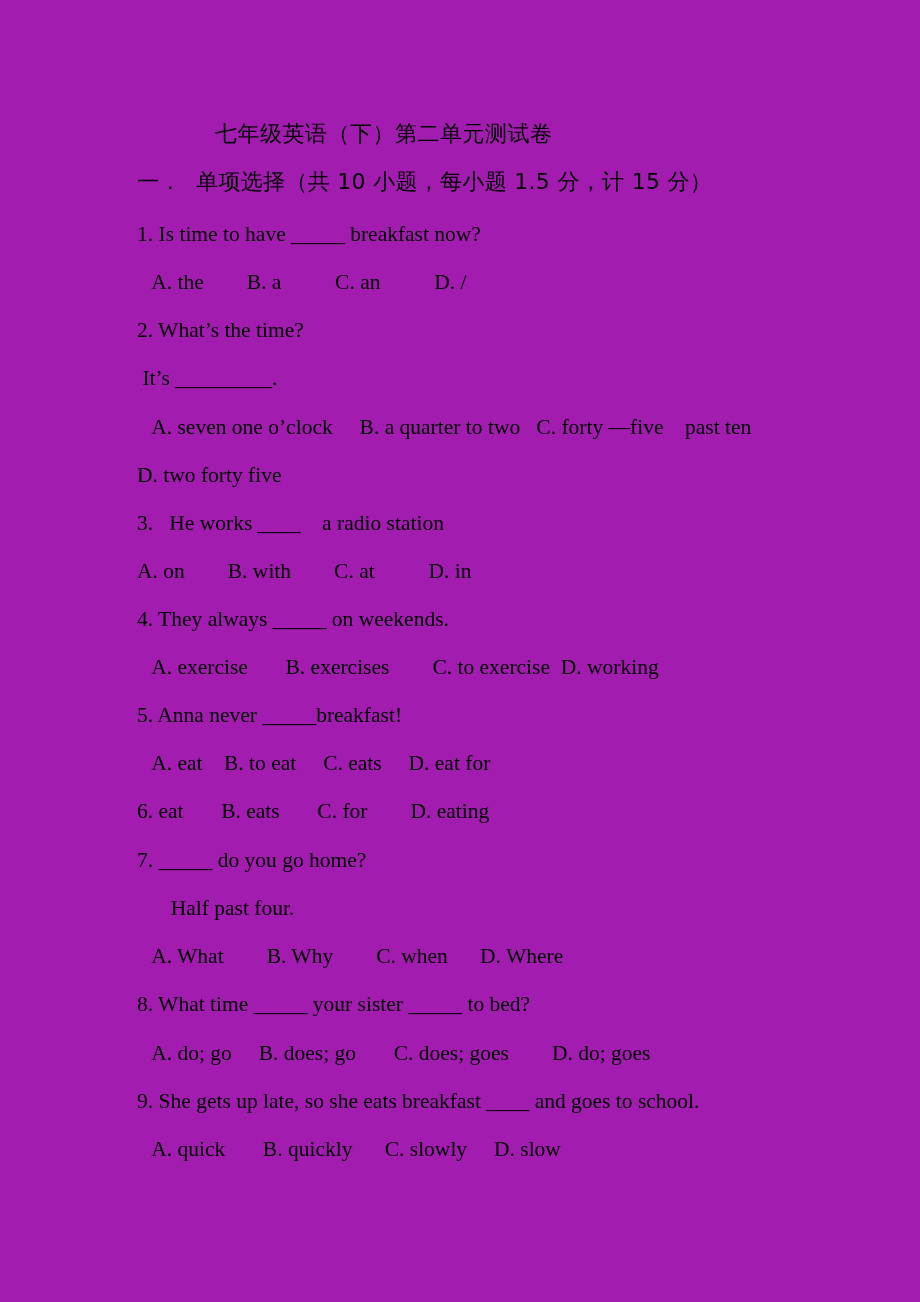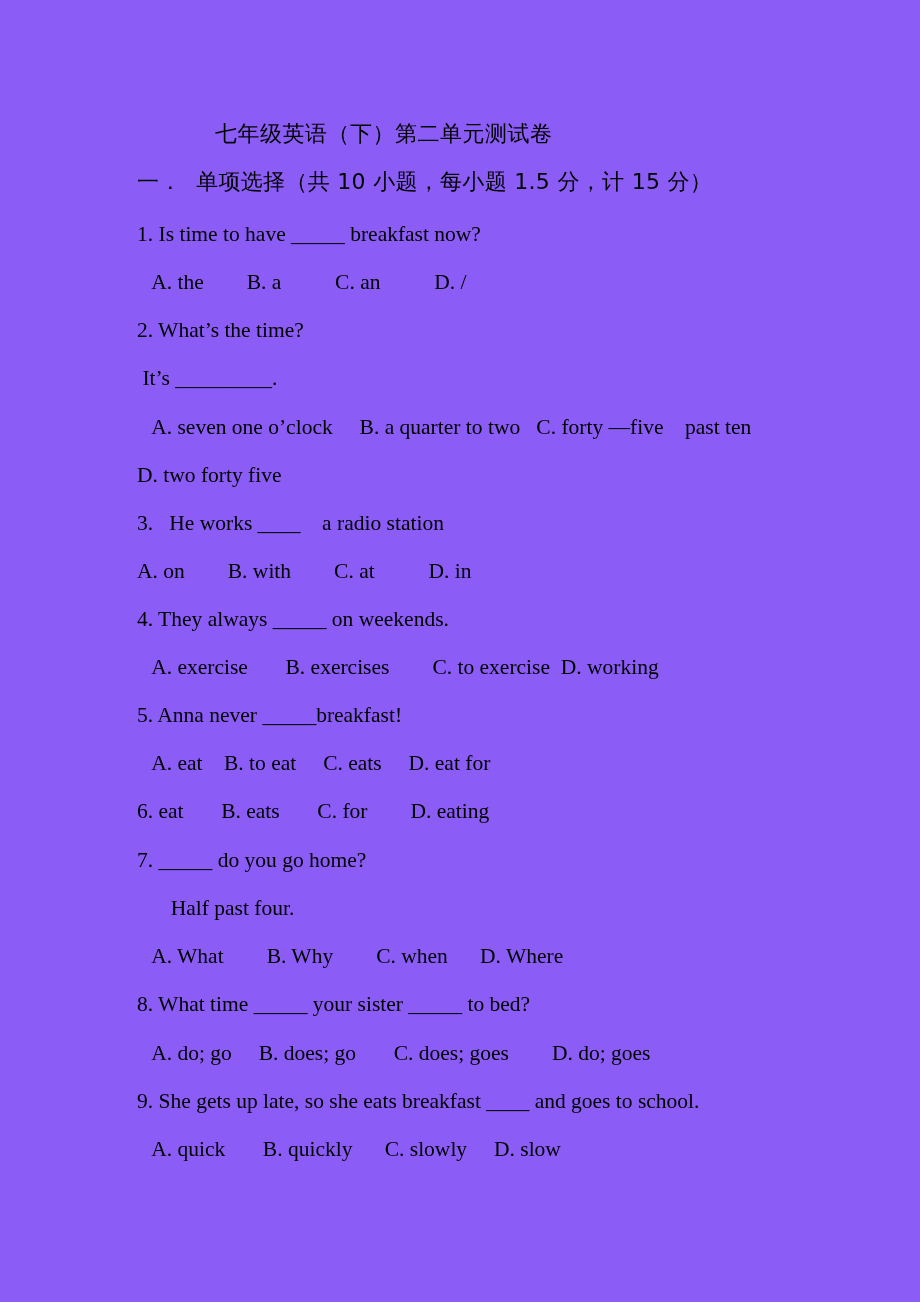--- a/index.html
+++ b/index.html
@@ -14,21 +14,21 @@
     overflow: hidden;
     font-family: "Liberation Serif", "DejaVu Serif", serif;
     color: #000000;
     -webkit-font-smoothing: antialiased;
   }
 
   .page {
     position: relative;
     width: 920px;
     height: 1302px;
-    background: #8b5cf6;
+    background: #a21caf;
     box-sizing: border-box;
   }
 
   .doc-body {
     position: absolute;
     left: 0;
     top: 0;
     width: 920px;
   }
 

